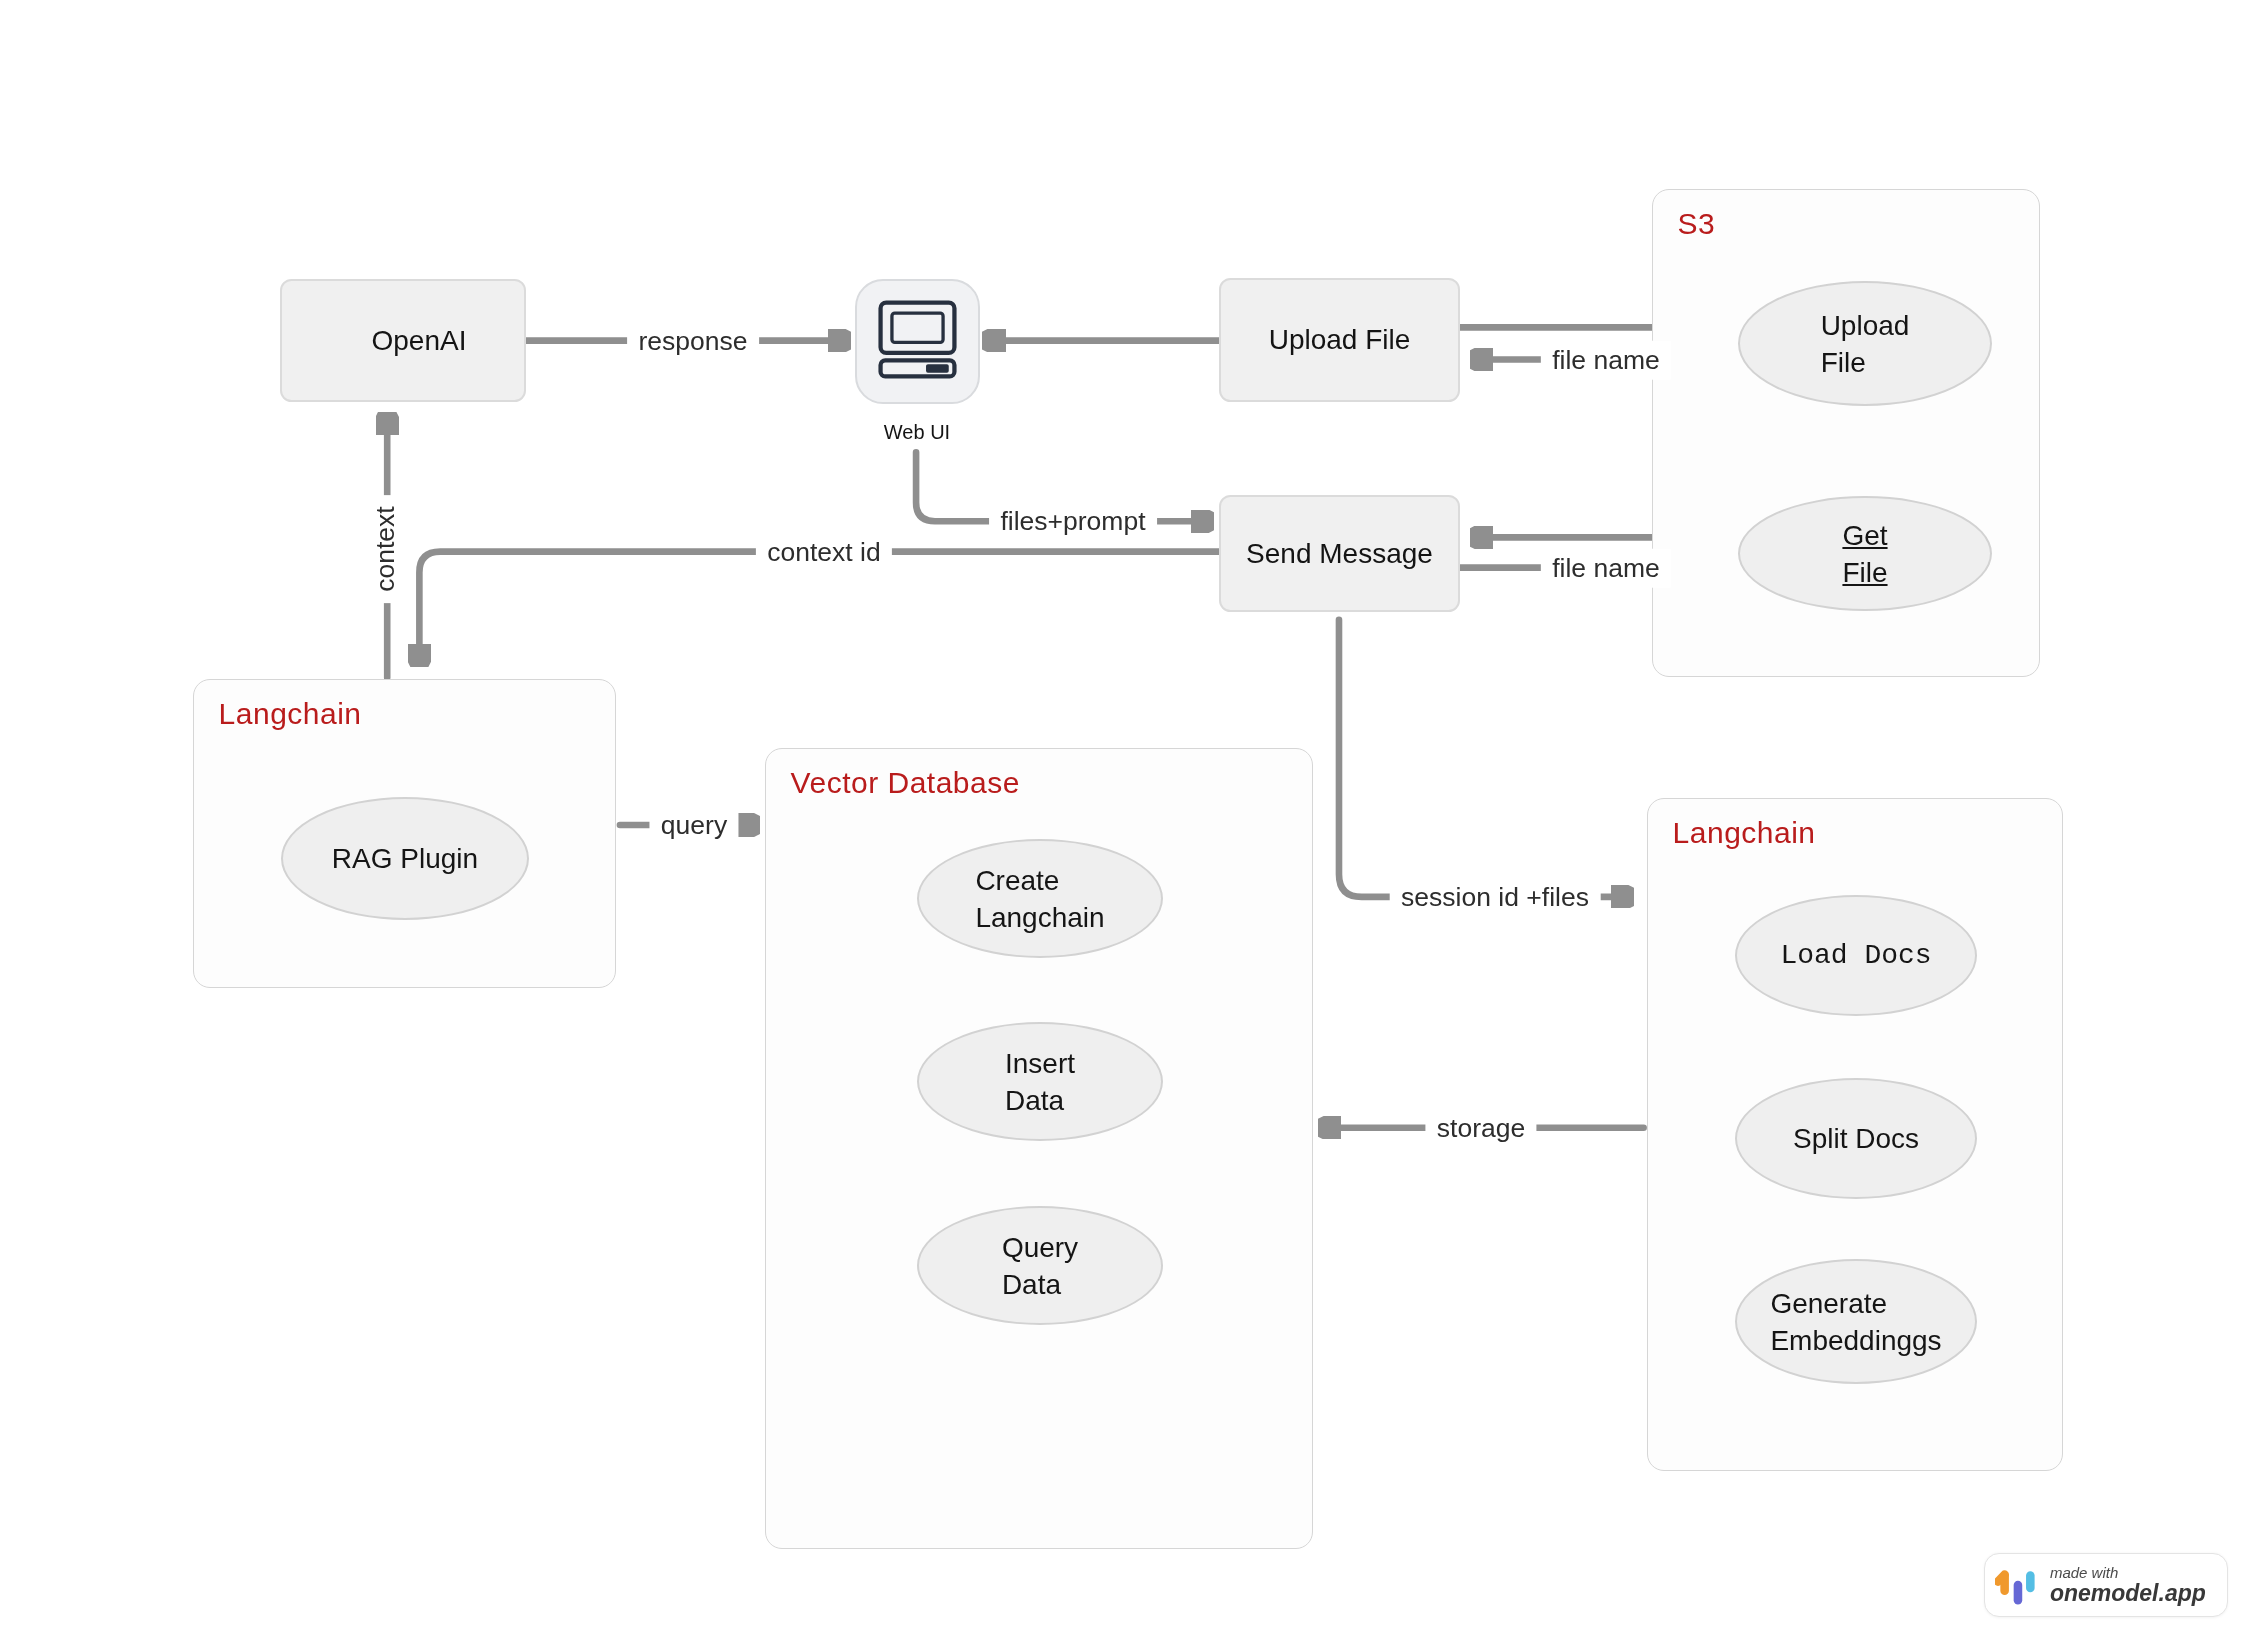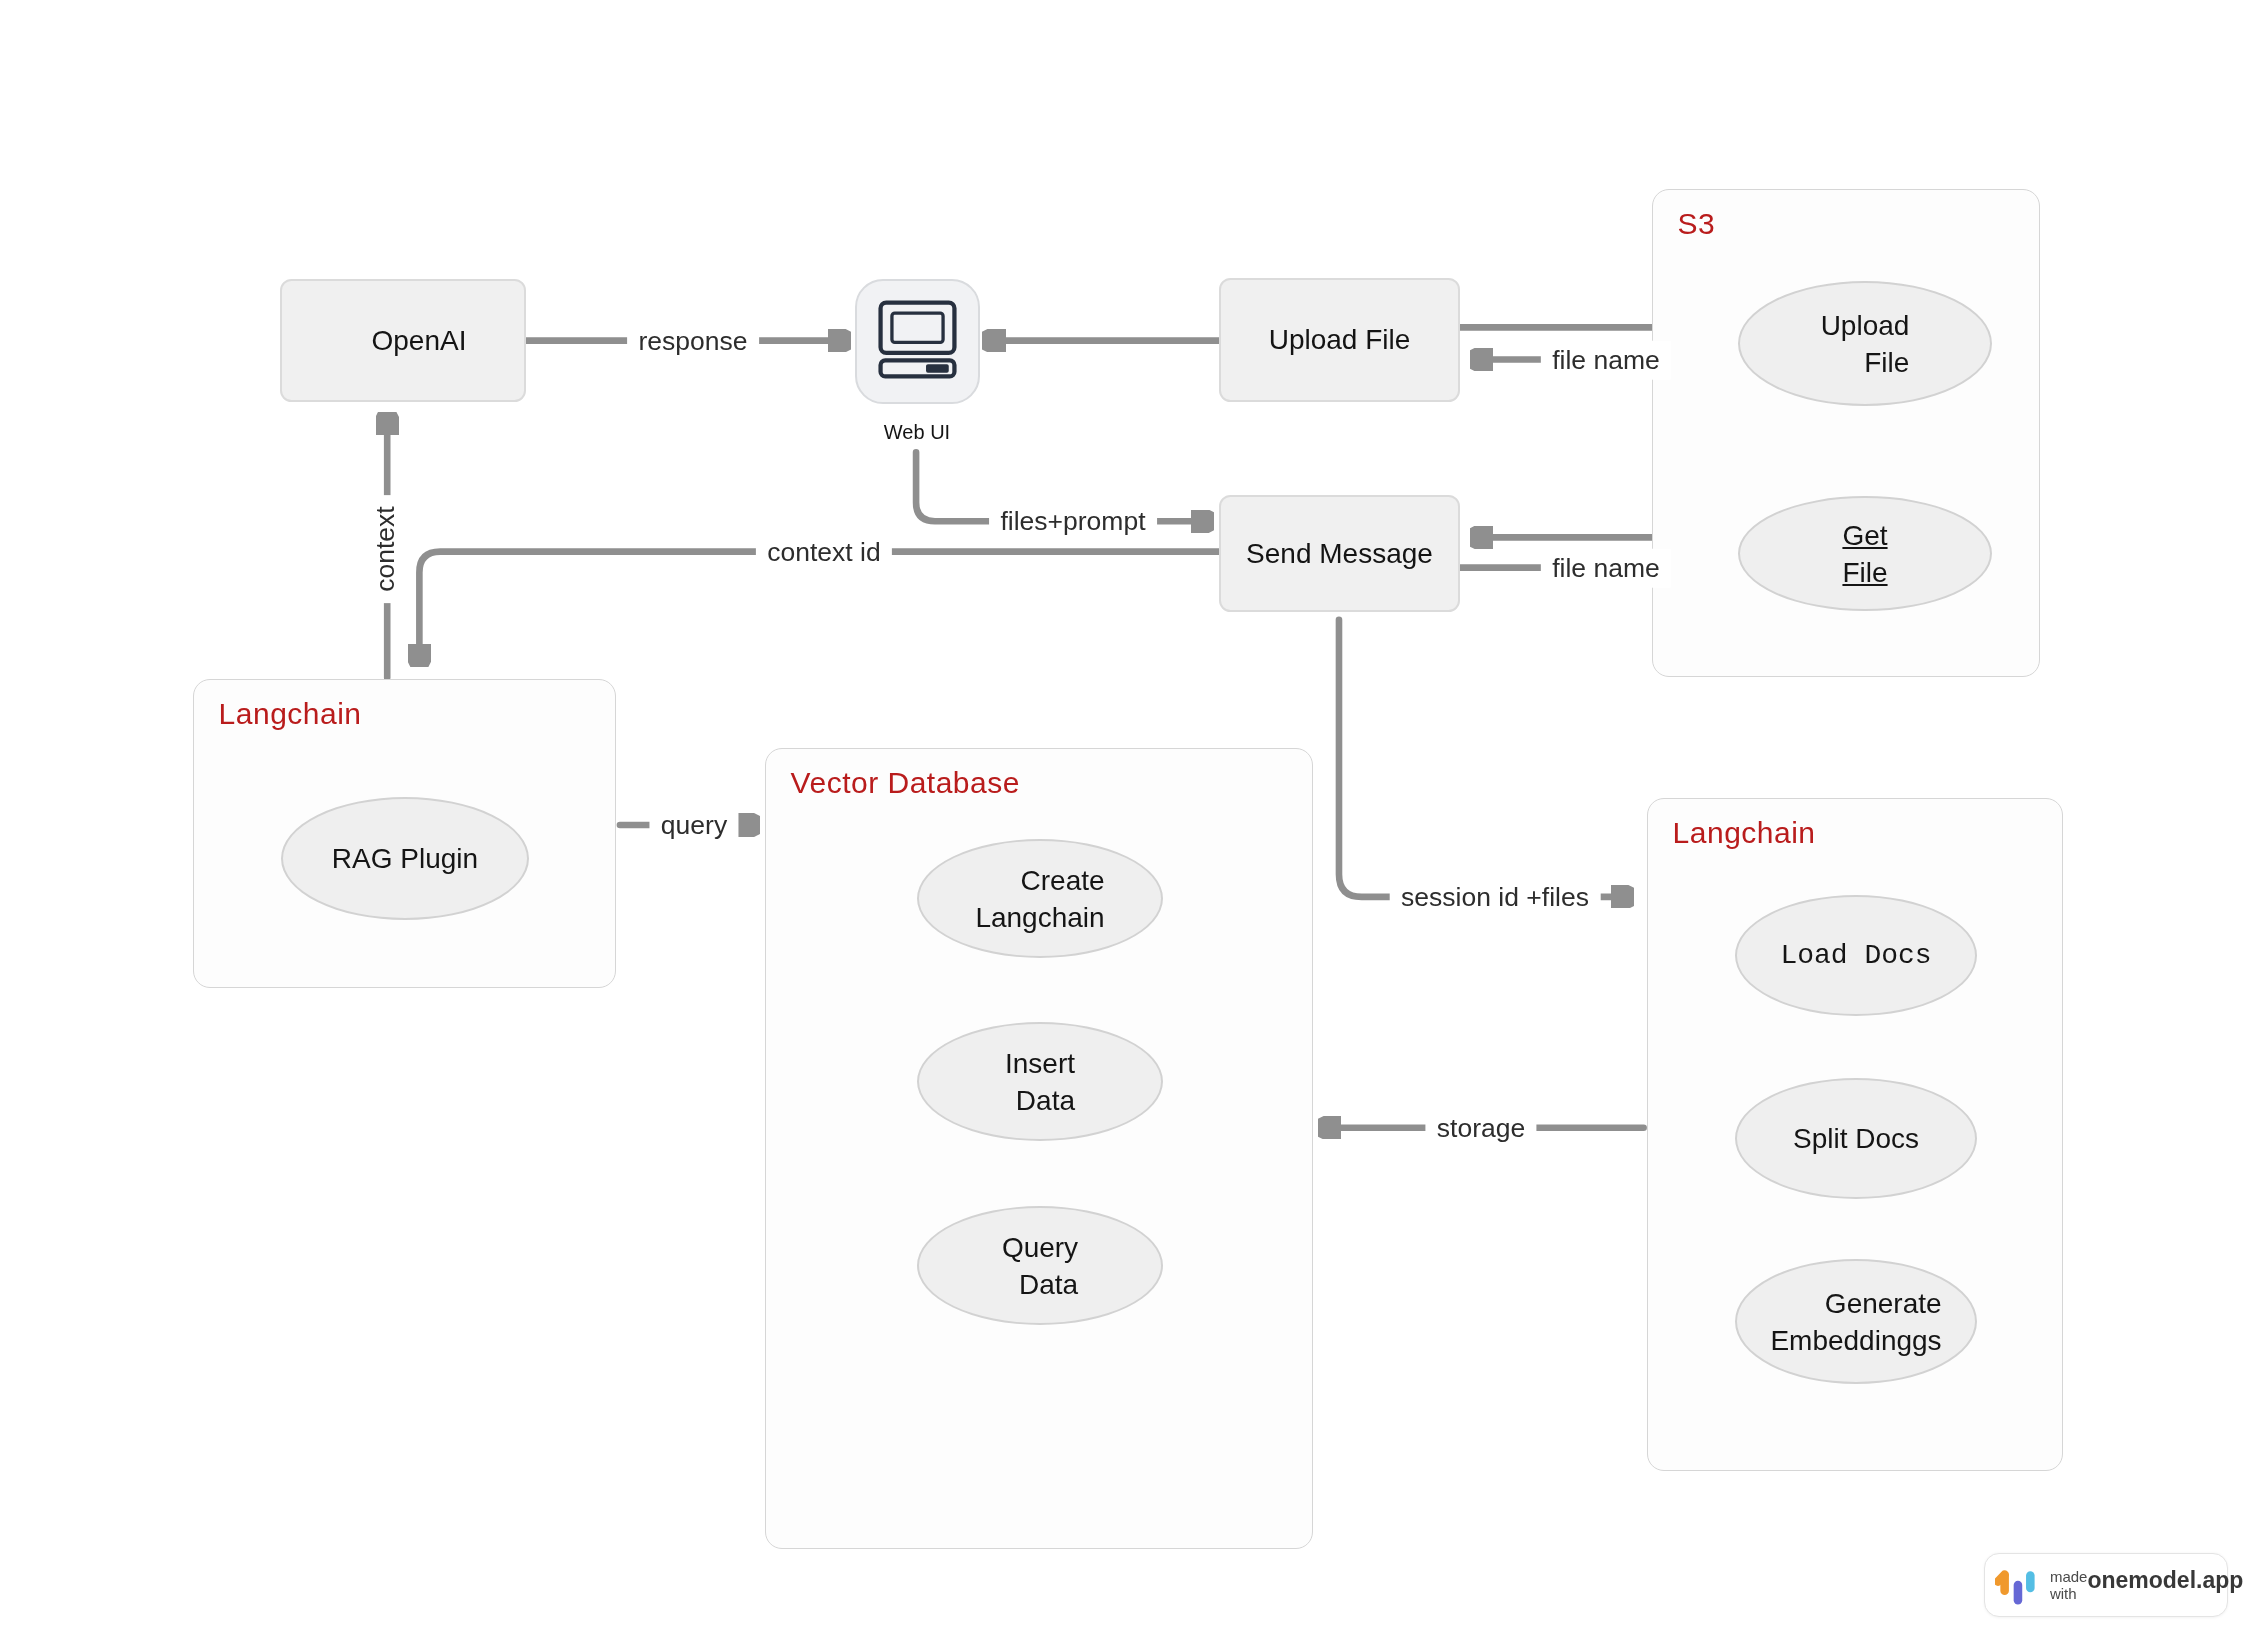--- a/index.html
+++ b/index.html
@@ -18,21 +18,21 @@
     position:absolute; left:24.6px; top:17px; font-size:30px; color:#b91c1c; letter-spacing:0.5px;
   }
   .nodebox {
     position:absolute; background:#F0F0F0; border:2.8px solid #DBDBDB; border-radius:11.4px;
     box-sizing:border-box; display:flex; align-items:center; justify-content:center;
     font-size:28px; color:#141414;
   }
   .ellipse {
     position:absolute; background:#EFEFEF; border:2.8px solid #D2D2D2; border-radius:50%;
     box-sizing:border-box; display:flex; align-items:center; justify-content:center;
-    font-size:28px; color:#151515; text-align:right; white-space:pre-line; line-height:37px;
+    font-size:28px; color:#151515; text-align:left; white-space:pre-line; line-height:37px;
   }
   .webui-tile {
     position:absolute; left:855px; top:279px; width:125px; height:125px;
     background:#F1F2F4; border:2.8px solid #D9DBDE; border-radius:28px; box-sizing:border-box;
     display:flex; align-items:center; justify-content:center;
   }
   .webui-label {
     position:absolute; left:917px; top:432px; transform:translate(-50%,-50%);
     font-size:20px; color:#141414; white-space:nowrap;
   }
@@ -40,21 +40,21 @@
     position:absolute; transform:translate(-50%,-50%);
     background:#ffffff; padding:3.8px 11.4px; font-size:26.5px; color:#2D2D2D; white-space:nowrap;
   }
   .elabel.rot { transform:translate(-50%,-50%) rotate(-90deg); }
   .badge {
     position:absolute; left:1984px; top:1553px; width:244px; height:64px;
     background:#ffffff; border:1.9px solid #E4E4E4; border-radius:15px; box-sizing:border-box;
     display:flex; align-items:center; padding:0 13.2px 0 9.5px;
     box-shadow:0 0.9px 2.8px rgba(0,0,0,0.05); cursor:pointer;
   }
-  .badge-text { margin-left:11.4px; display:flex; flex-direction:row; justify-content:center; }
+  .badge-text { margin-left:11.4px; display:flex; flex-direction:column; justify-content:center;font-style:italic; }
   .badge-made { font-size:15px; color:#4A4A4A; line-height:17px; }
   .badge-brand { font-size:23px; font-weight:bold; color:#383838; line-height:24.6px; }
 </style>
 </head>
 <body>
 
 <div class="canvas">
 
   <svg class="connectors" aria-hidden="true" viewBox="0 0 2384 1744" width="2256" height="1650">
     <defs>

